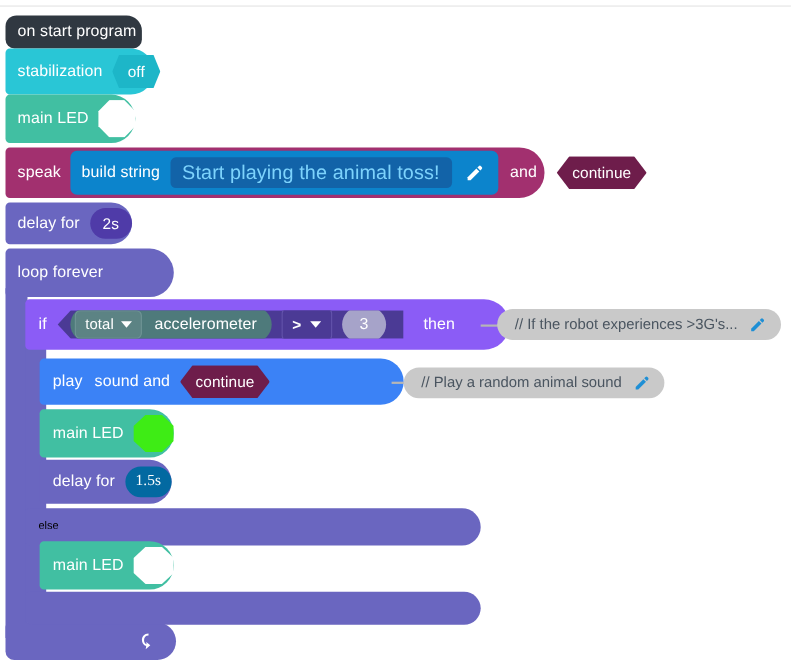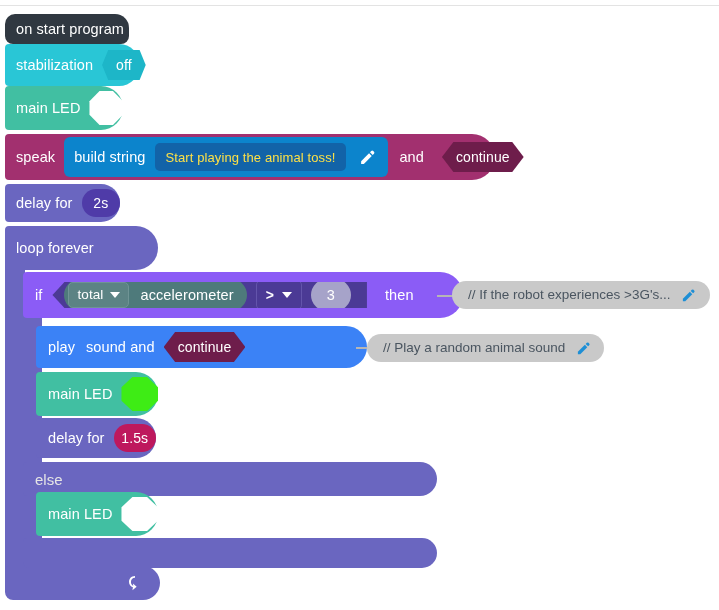--- a/index.html
+++ b/index.html
@@ -131,22 +131,22 @@
   .b-else-bar {
     position: absolute;
     left: 23px; top: 462px;
     width: 414px; height: 34px;
     background: #6a66c0;
     border-radius: 4px 17px 17px 4px;
     display: flex;
     align-items: center;
     padding-left: 12px;
     box-sizing: border-box;
-    color: #e5e5e5;
-    font-size: 15px;
+    color: #000000;
+    font-size: 10px;
   }
   .b-if-foot {
     position: absolute;
     left: 23px; top: 538px;
     width: 414px; height: 30px;
     background: #6a66c0;
     border-radius: 4px 15px 15px 6px;
   }
 
   .b-play {
@@ -220,24 +220,25 @@
     border-radius: 999px;
     color: #fff;
   }
   .pill-2s {
     background: #4f3ba8;
     width: 42px; height: 28px;
     margin-left: 9px;
     font-size: 14px;
   }
   .pill-15s {
-    background: #be185d;
+    background: #0369a1;
     width: 48px; height: 28px;
     margin-left: 9px;
     font-size: 14px;
+    font-family: Liberation Serif, serif;
   }
   .pill-3 {
     background: #a6a3c9;
     width: 40px; height: 32px;
     margin-left: 9px;
     font-size: 14.5px;
     color: #ffffff;
   }
 
   
@@ -252,22 +253,22 @@
     box-sizing: border-box;
   }
   .bs-label { font-size: 14.5px; color: #fff; margin-right: 9px; }
   .textfield {
     background: #1263a8;
     border-radius: 5px;
     height: 28px;
     display: flex;
     align-items: center;
     padding: 0 11px;
-    font-size: 13px;
-    color: #fde047;
+    font-size: 18px;
+    color: #7dd3fc;
   }
   .pencil-btn {
     width: 26px; height: 26px;
     margin-left: 8px;
     display: flex;
     align-items: center;
     justify-content: center;
     border-radius: 4px;
   }
   .and-word { margin: 0 9px 0 11px; font-size: 14.5px; }

